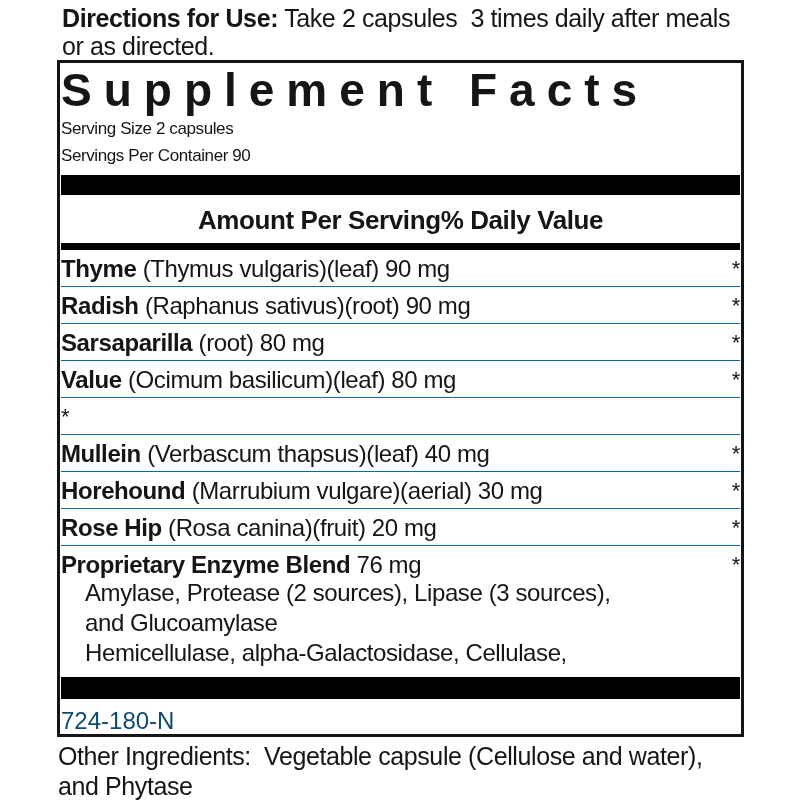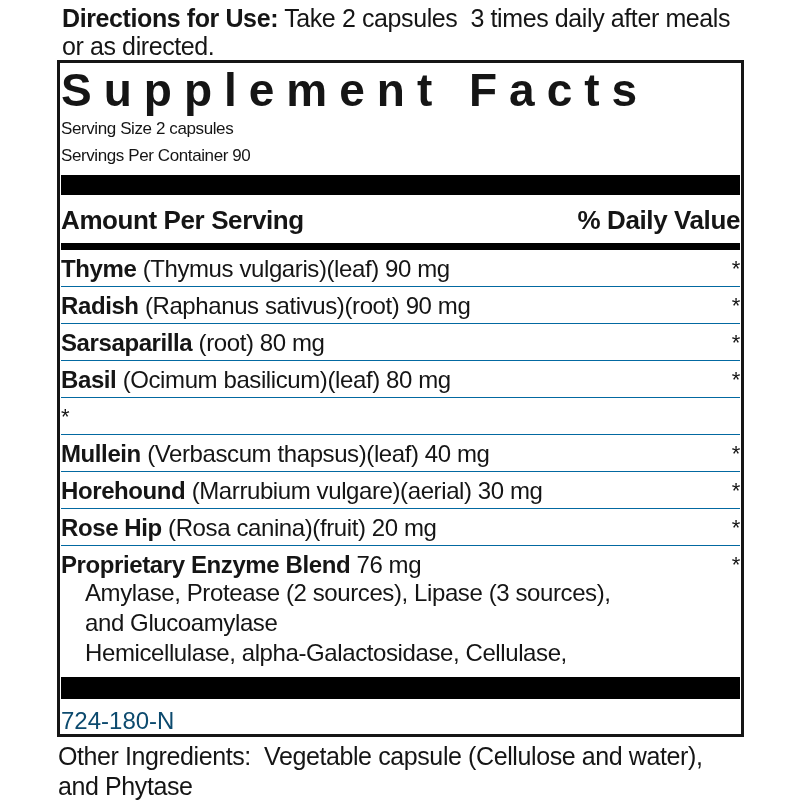--- a/index.html
+++ b/index.html
@@ -25,21 +25,21 @@
   .title {
     font-size:46px; font-weight:bold; letter-spacing:12px;
     line-height:1.06; margin-top:3px; white-space:nowrap;
   }
   .serving { font-size:17px; line-height:27px; }
   .bar { background:#000; }
   .bar-thick  { height:20px; margin-top:6px; }
   .bar-thick2 { height:22px; margin-top:5px; }
   .bar-med    { height:7px; }
   .apsrow {
-    display:flex; justify-content:space-between; align-items:baseline;
+    display:flex; justify-content:center; align-items:baseline;
     font-weight:bold; font-size:26px; padding:10px 0 7px;
   }
   .row {
     display:flex; justify-content:space-between; align-items:flex-start;
     font-size:24px; line-height:26px; padding:6px 0 4px;
     border-bottom:1px solid #0369a1;
   }
   .row .star { font-size:22px; }
   .blend { border-bottom:none; display:block; }
   .blend-head {
@@ -85,21 +85,21 @@
   </div>
   <div class="row">
     <span><span class="b">Radish</span><span class="sp"> (Raphanus sativus)(root) 90 mg</span></span>
     <span class="star">*</span>
   </div>
   <div class="row">
     <span><span class="b">Sarsaparilla</span><span class="sp"> (root) 80 mg</span></span>
     <span class="star">*</span>
   </div>
   <div class="row">
-    <span><span class="b">Basil</span><span class="sp"> (Ocimum basilicum)(leaf) 80 mg</span></span>
+    <span><span class="b">Value</span><span class="sp"> (Ocimum basilicum)(leaf) 80 mg</span></span>
     <span class="star">*</span>
   </div>
   <div class="row">
     <span class="star">*</span>
   </div>
   <div class="row">
     <span><span class="b">Mullein</span><span class="sp"> (Verbascum thapsus)(leaf) 40 mg</span></span>
     <span class="star">*</span>
   </div>
   <div class="row">

